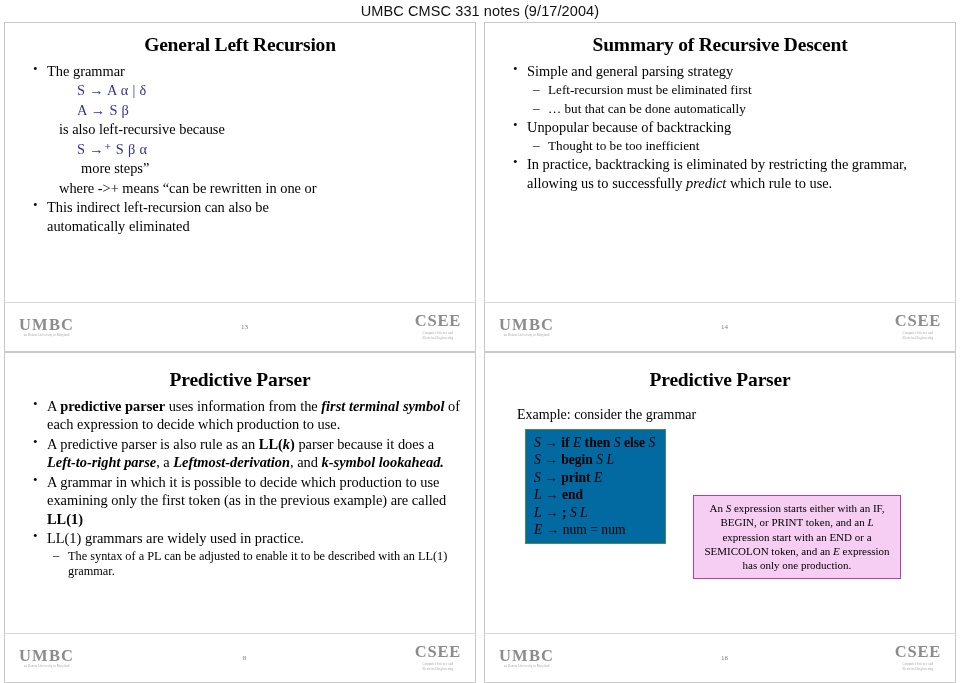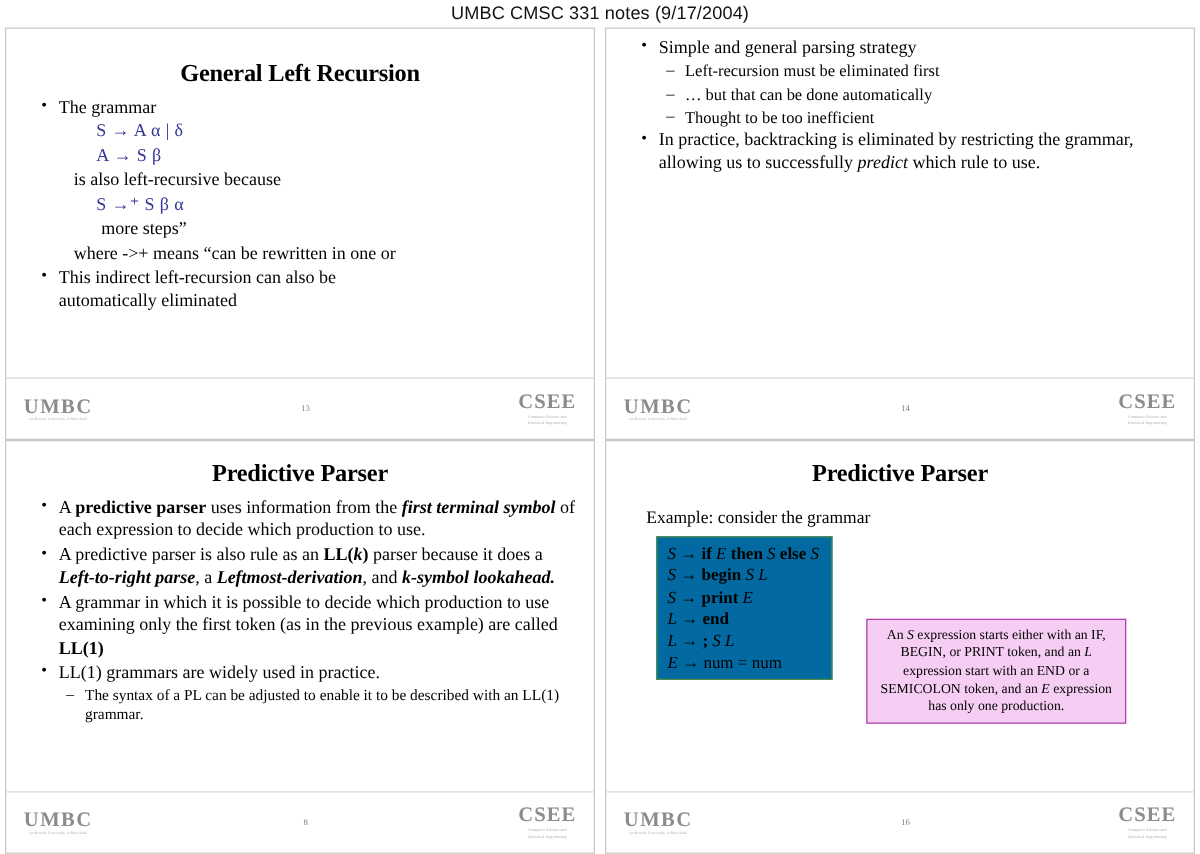--- a/index.html
+++ b/index.html
@@ -57,21 +57,21 @@
     left: 0; right: 0; top: 0;
     bottom: 32px;
     padding: 6px 10px 0 10px;
     box-sizing: border-box;
   }
 
   .slide-title {
     text-align: center;
     font-size: 19.5px;
     font-weight: bold;
-    margin: 20px 0 6px 0;
+    margin: 5px 0 6px 0;
     letter-spacing: -0.2px;
   }
   .slide-title.tight { margin-top: 10px; }
 
   
   ul.b1 {
     list-style: none;
     margin: 0;
     padding: 0 0 0 18px;
   }
@@ -236,24 +236,26 @@
         <span class="logo csee">
           <span class="mark">CSEE</span>
           <span class="sub">Computer Science and</span>
           <span class="sub">Electrical Engineering</span>
         </span>
       </div>
     </div>
 
     <div class="slide">
       <div class="slide-body">
+        <div class="slide-title">Summary of Recursive Descent</div>
         <ul class="b1">
           <li class="bullet">Simple and general parsing strategy</li>
           <li class="dash">Left-recursion must be eliminated first</li>
           <li class="dash">… but that can be done automatically</li>
+          <li class="bullet">Unpopular because of backtracking</li>
           <li class="dash">Thought to be too inefficient</li>
           <li class="bullet">
             <span>In practice, backtracking is eliminated by restricting the grammar, allowing us to successfully </span><span class="ital">predict</span><span> which rule to use.</span>
           </li>
         </ul>
       </div>
       <div class="slide-footer">
         <span class="logo umbc">
           <span class="mark">UMBC</span>
           <span class="sub">an Honors University in Maryland</span>

